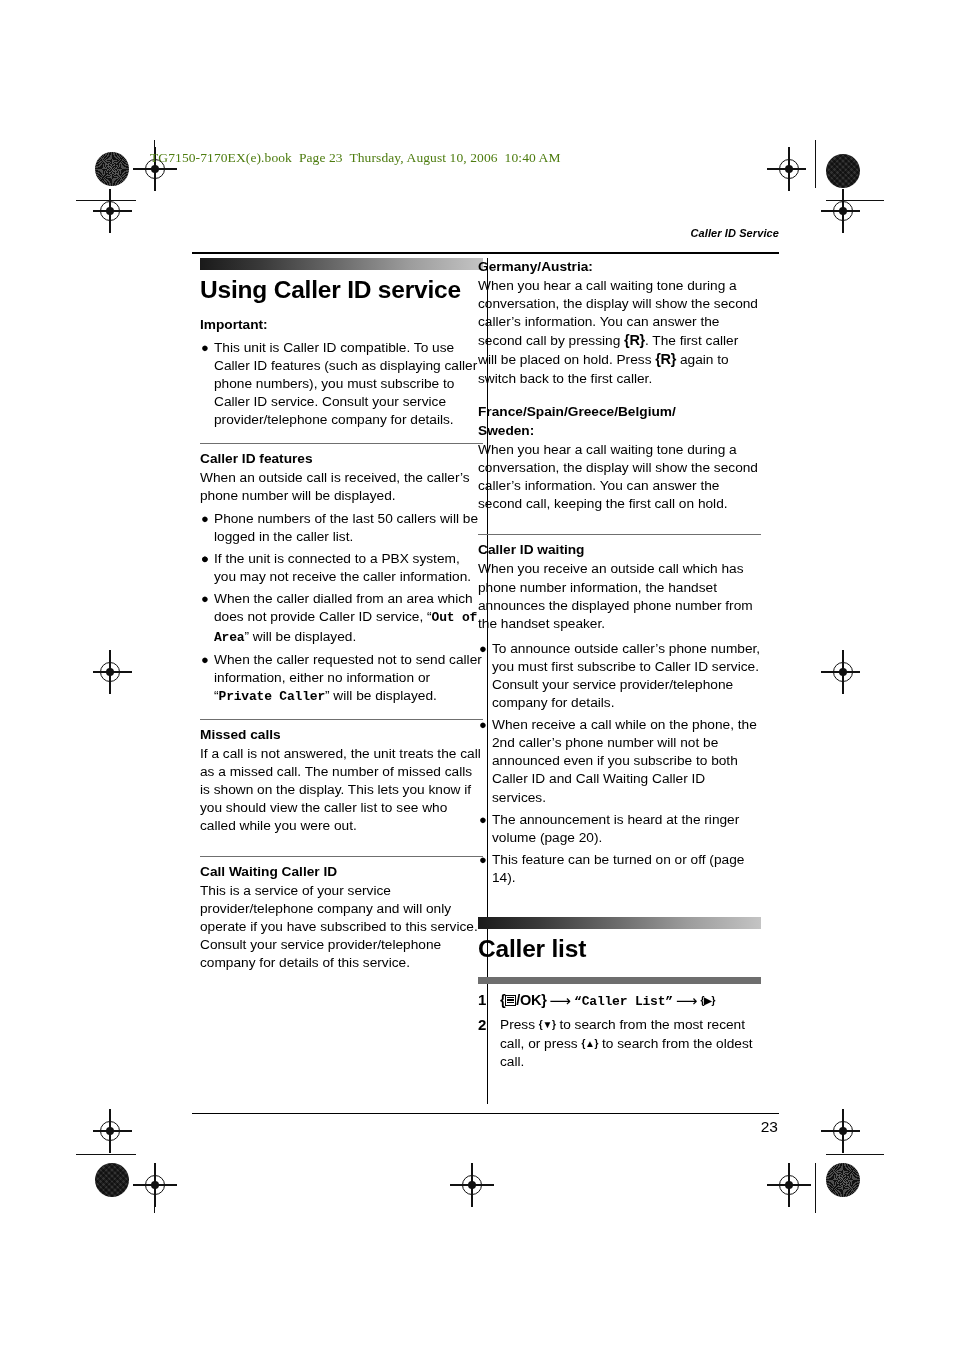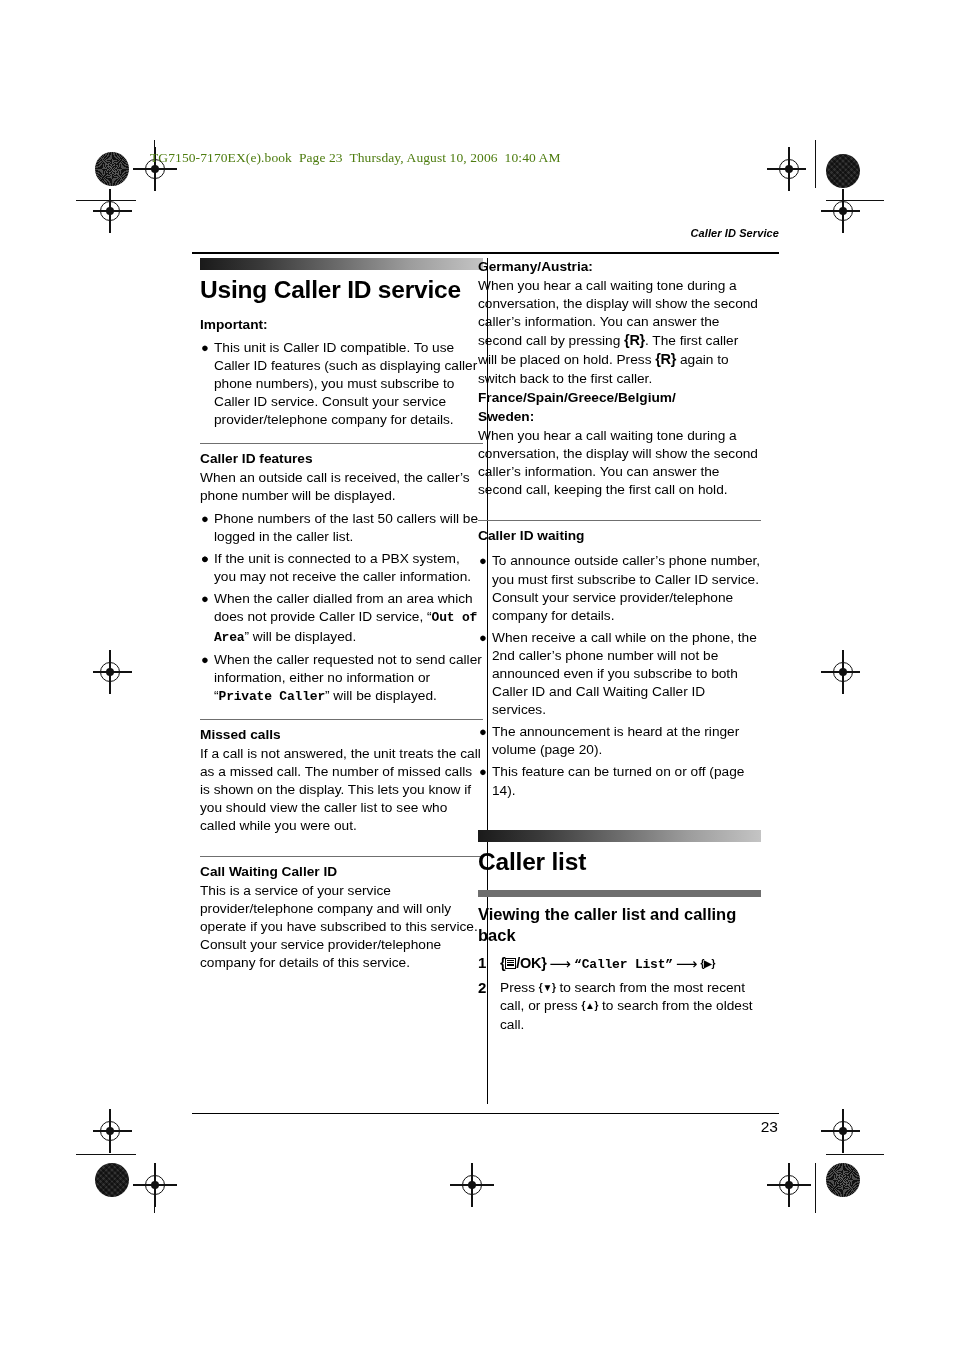--- a/index.html
+++ b/index.html
@@ -229,26 +229,27 @@
   <div class="rule" style="margin-top:20px;"></div>
   <h3 class="hd">Call Waiting Caller ID</h3>
   <p class="tx">This is a service of your service provider/telephone company and will only operate if you have subscribed to this service. Consult your service provider/telephone company for details of this service.</p>
 </div>
 
 <div class="col colR">
 
   <h3 class="hd">Germany/Austria:</h3>
   <p class="tx"><span>When you hear a call waiting tone during a conversation, the display will show the second caller’s information. You can answer the second call by pressing </span><span class="keyb">{R}</span><span>. The first caller will be placed on hold. Press </span><span class="keyb">{R}</span><span> again to switch back to the first caller.</span></p>
 
-  <h3 class="hd" style="margin-top:1px;">France/Spain/Greece/Belgium/</h3>
+  <h3 class="hd" style="margin-top:15px;">France/Spain/Greece/Belgium/</h3>
   <h3 class="hd">Sweden:</h3>
   <p class="tx">When you hear a call waiting tone during a conversation, the display will show the second caller’s information. You can answer the second call, keeping the first call on hold.</p>
 
   <div class="rule" style="margin-top:21px;"></div>
   <h3 class="hd">Caller ID waiting</h3>
+  <p class="tx">When you receive an outside call which has phone number information, the handset announces the displayed phone number from the handset speaker.</p>
   <ul class="bl" style="margin-top:7px;">
     <li>
       <span class="bul">●</span>
       <span>To announce outside caller’s phone number, you must first subscribe to Caller ID service. Consult your service provider/telephone company for details.</span>
     </li>
     <li>
       <span class="bul">●</span>
       <span>When receive a call while on the phone, the 2nd caller’s phone number will not be announced even if you subscribe to both Caller ID and Call Waiting Caller ID services.</span>
     </li>
     <li>
@@ -258,21 +259,20 @@
     <li>
       <span class="bul">●</span>
       <span>This feature can be turned on or off (page 14).</span>
     </li>
   </ul>
 
   <div class="gradbar" style="margin-top:30px;"></div>
   <h1 class="sec">Caller list</h1>
 
   <div class="subbar"></div>
-  <h2 class="sub">Viewing the caller list and calling back</h2>
 
   <ol class="steps">
     <li>
       <span class="num">1</span>
       <span class="keyb">{</span><span class="menuicon"><i></i><i></i><i></i></span><span class="keyb">/OK}</span><span class="arrow">⟶</span><span class="mono">“</span><span class="mono">Caller List</span><span class="mono">”</span><span class="arrow">⟶</span><span class="keyb tri">{▶}</span>
     </li>
     <li>
       <span class="num">2</span>
       <span>Press </span><span class="keyb tri">{▼}</span><span> to search from the most recent call, or press </span><span class="keyb tri">{▲}</span><span> to search from the oldest call.</span>
     </li>

